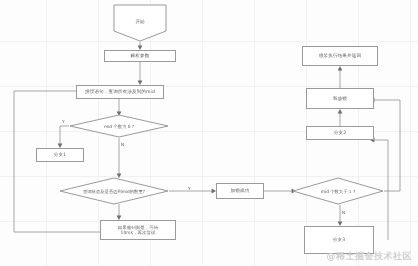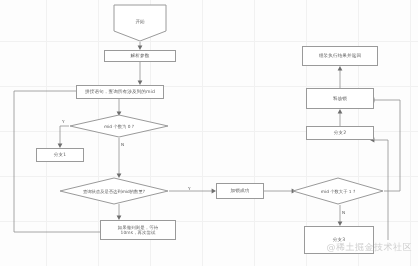--- a/index.html
+++ b/index.html
@@ -64,25 +64,25 @@
     stroke:#8f8f8f;stroke-width:.8px;fill:none;
   }
   .edges polygon.arrow{fill:#6e6e6e;stroke:none;}
   .elabel{
     position:absolute;
     font-size:4.2px;
     color:#555;
   }
   .watermark{
     position:absolute;
-    right:6px;bottom:12px;
+    right:6px;bottom:3px;
     font-size:9px;
     color:#cfcfcf;
     letter-spacing:.5px;
-    font-weight:normal;
+    font-weight:bold;
   }
 </style>
 </head>
 <body>
 
 <div id="canvas">
 
   <svg class="edges" viewBox="0 0 418 266">
 
     <line x1="140" y1="42" x2="140" y2="46"></line>

